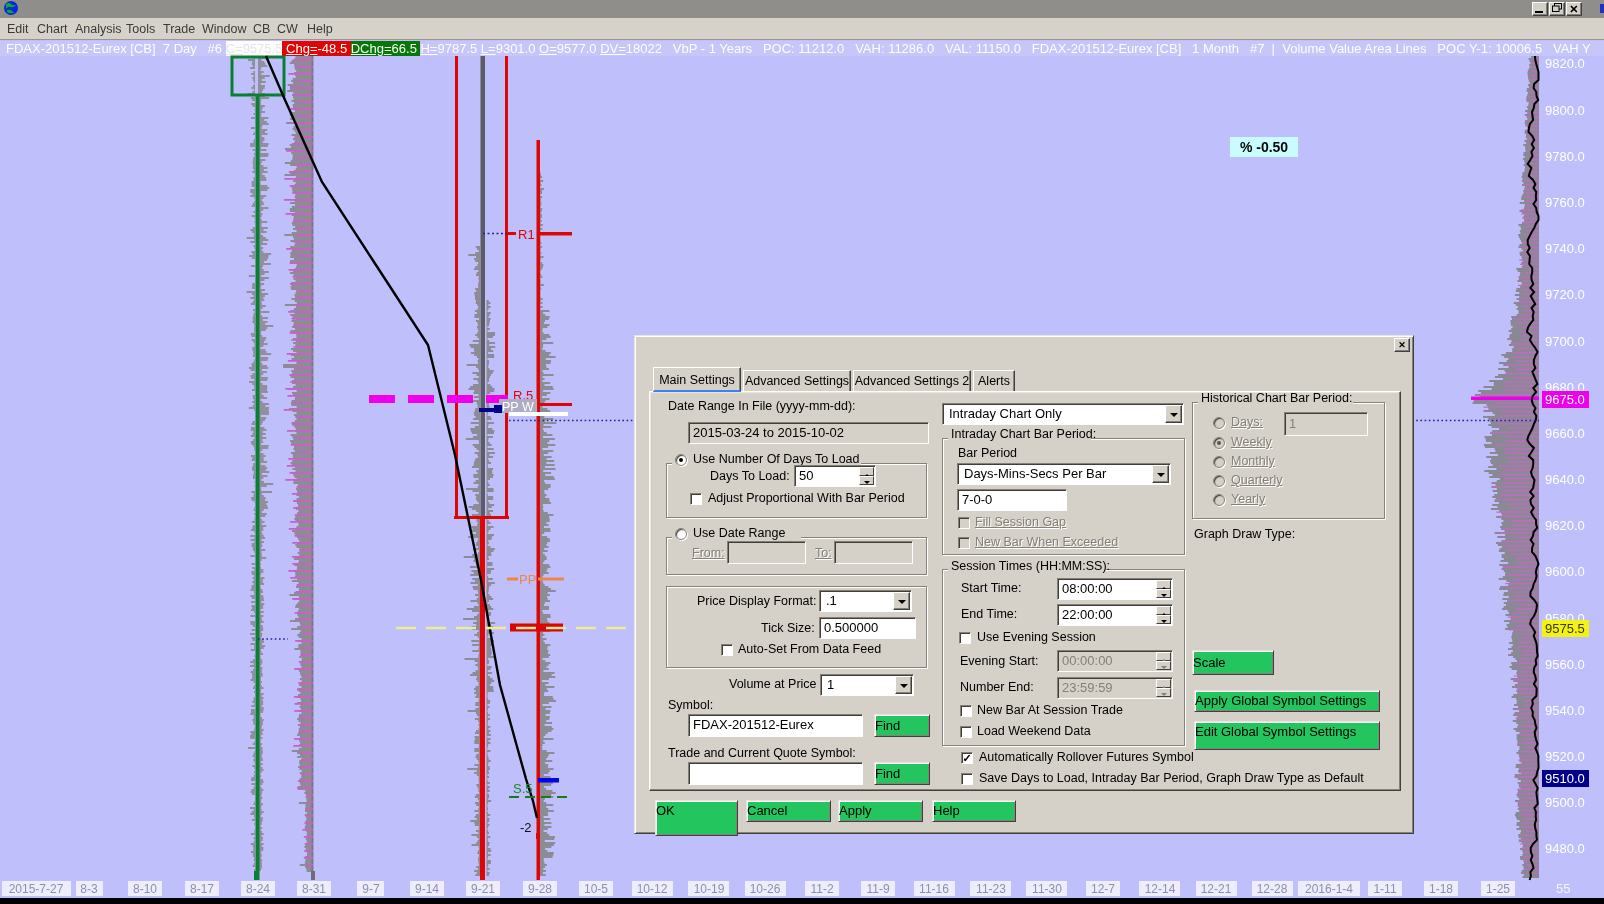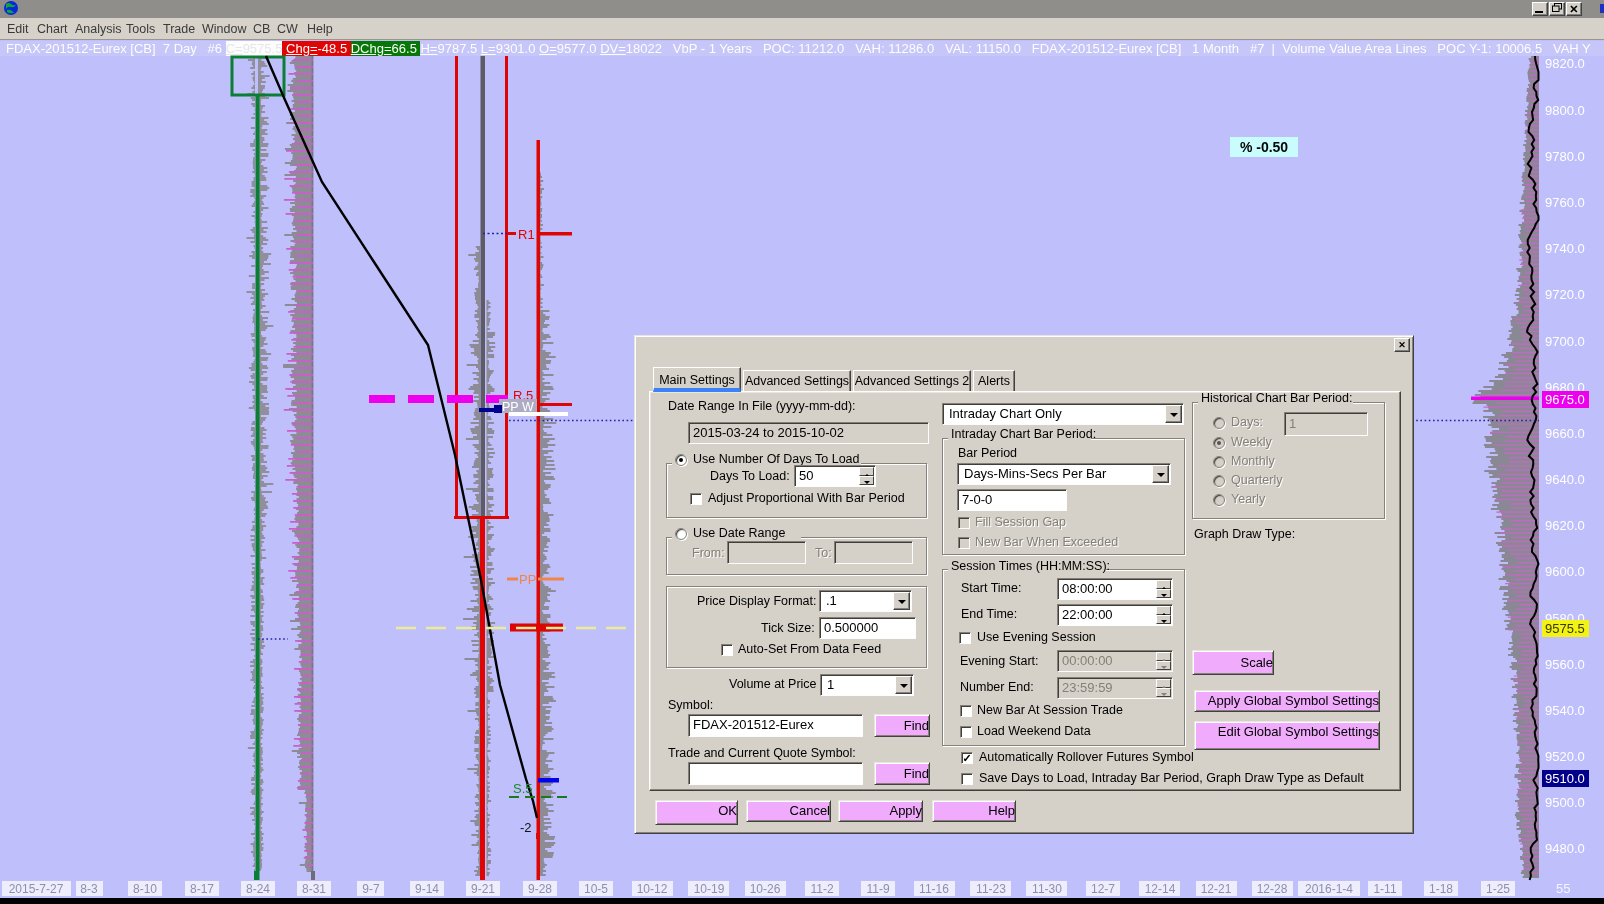--- a/index.html
+++ b/index.html
@@ -25,25 +25,25 @@
 #dlg { left:634px; top:335px; width:780px; height:499px; background:#d5d1c9;
  border-top:1px solid #e8e5df; border-left:1px solid #e8e5df; border-right:1px solid #404040; border-bottom:1px solid #404040;
  box-shadow:inset 1px 1px 0 #fff, inset -1px -1px 0 #86827a; font-size:12.5px; color:#000; }
 #dlgtitle { position:absolute; left:4px; top:3px; right:4px; height:18px; background:linear-gradient(to right,#888,#a2a2a2); color:#fff; font-weight:bold; font-size:12px; line-height:18px; padding-left:4px; }
 #dlgclose { position:absolute; right:3px; top:2px; width:16px; height:14px; background:#d4d0c8; border:1px solid; border-color:#fff #404040 #404040 #fff; box-shadow:inset -1px -1px 0 #808080; font-size:9px; font-weight:bold; text-align:center; line-height:12px; }
 .tab { position:absolute; white-space:nowrap; overflow:hidden; background:#d5d1c9; border-top:1px solid #fff; border-left:1px solid #fff; border-right:1px solid #404040; box-shadow:inset -1px 0 0 #86827a; font-size:12.5px; text-align:center; }
 #tabpanel { position:absolute; left:14px; top:55px; width:752px; height:400px; background:#d5d1c9;
  border-top:1px solid #fff; border-left:1px solid #fff; border-right:1px solid #404040; border-bottom:1px solid #404040;
  box-shadow:inset -1px -1px 0 #86827a, inset 1px 1px 0 #e8e5df; }
 .lbl { position:absolute; white-space:nowrap; font-size:12.5px; color:#000; }
-.glbl { position:absolute; white-space:nowrap; font-size:12.5px; color:#848078; text-shadow:1px 1px 0 #fff; }
+.glbl { position:absolute; white-space:nowrap; font-size:12.5px; color:#848078; text-shadow:1px 1px 0 #fff;text-decoration:underline; }
 .box { position:absolute; background:#fff; border-top:1.5px solid #848078; border-left:1.5px solid #848078; border-right:1.5px solid #fdfdfd; border-bottom:1.5px solid #fdfdfd; box-shadow:inset 1px 1px 0 #403e38; font-size:13px; padding-left:4px; white-space:nowrap; overflow:hidden; }
 .boxd { background:#d5d1c9; color:#848078; }
 .group { position:absolute; border:1px solid #86827a; box-shadow:inset 1px 1px 0 #fff, 1px 1px 0 #fff; }
-.btn { position:absolute; background:#f0abfc; border-top:1px solid #e9e6e0; border-left:1px solid #e9e6e0; border-right:1px solid #404040; border-bottom:1px solid #404040; box-shadow:inset 1px 1px 0 #fff, inset -1px -1px 0 #86827a; font-size:13px; text-align:right; color:#000; }
+.btn { position:absolute; background:#22c55e; border-top:1px solid #e9e6e0; border-left:1px solid #e9e6e0; border-right:1px solid #404040; border-bottom:1px solid #404040; box-shadow:inset 1px 1px 0 #fff, inset -1px -1px 0 #86827a; font-size:13px; text-align:left; color:#000; }
 .cb { position:absolute; width:12px; height:12px; background:#fff; border-top:1.5px solid #848078; border-left:1.5px solid #848078; border-right:1.5px solid #fdfdfd; border-bottom:1.5px solid #fdfdfd; box-shadow:inset 1px 1px 0 #403e38; font-size:11px; font-weight:bold; line-height:10px; text-align:center; }
 .cbd { background:#d5d1c9; }
 .radio { position:absolute; width:12px; height:12px; border-radius:50%; background:#fff; border:1px solid #848078; box-shadow:inset 1px 1px 1px #403e38, 1px 1px 0 #fff; }
 .radiod { background:#d5d1c9; }
 .rdot { position:absolute; left:3px; top:3px; width:4px; height:4px; border-radius:50%; background:#000; }
 .rdotd { background:#555; }
 .drop { position:absolute; background:#fff; border-top:1.5px solid #848078; border-left:1.5px solid #848078; border-right:1.5px solid #fdfdfd; border-bottom:1.5px solid #fdfdfd; box-shadow:inset 1px 1px 0 #403e38; font-size:13px; padding-left:6px; white-space:nowrap; }
 .darr { position:absolute; right:1px; top:1px; bottom:1px; width:17px; background:#d5d1c9; border-top:1px solid #fff; border-left:1px solid #fff; border-right:1px solid #404040; border-bottom:1px solid #404040; box-shadow:inset -1px -1px 0 #86827a; }
 .darr:after { content:""; position:absolute; left:4px; top:7px; border:4px solid transparent; border-top:4px solid #000; }
 .spin { position:absolute; right:1px; top:1px; bottom:1px; width:15px; }
@@ -202,21 +202,21 @@
     <rect x="1481" y="881" width="34" height="15" fill="#ededfb"></rect>
     <text x="1498" y="893" class="dlab" text-anchor="middle">1-25</text>
 <rect x="254" y="871" width="4" height="9" fill="#0b7e35"></rect>
 <rect x="311" y="871" width="4" height="9" fill="#6e6c78"></rect>
 <text x="1556" y="893" class="l55">55</text>
 </svg>
 <div id="pct" class="abs">% -0.50</div>
 <div id="blackstrip" class="abs"></div>
 <div id="dlg" class="abs">
     <div id="dlgclose">✕</div>
-    <div class="tab" style="left:18px;top:31px;width:88px;height:25px;line-height:25px;z-index:2;border-bottom:4px solid #3b82f6">Main Settings</div>
+    <div class="tab" style="left:18px;top:31px;width:88px;height:25px;line-height:25px;z-index:2;border-bottom:2px solid #3b82f6">Main Settings</div>
     <div class="tab" style="left:108px;top:34px;width:108px;height:21px;line-height:21px">Advanced Settings</div>
     <div class="tab" style="left:218px;top:34px;width:118px;height:21px;line-height:21px">Advanced Settings 2</div>
     <div class="tab" style="left:338px;top:34px;width:42px;height:21px;line-height:21px">Alerts</div>
     <div id="tabpanel"></div>
     <div class="lbl" style="left:33px;top:63px">Date Range In File (yyyy-mm-dd):</div>
     <div class="box" style="left:53px;top:86px;width:241px;height:22px;line-height:19px;background:#d5d1c9">2015-03-24 to 2015-10-02</div>
     <div class="group" style="left:31px;top:127px;width:261px;height:55px"></div>
     <div class="box" style="left:37px;top:117px;width:189px;height:14px;line-height:11px;background:#d5d1c9;border:none;box-shadow:none"></div>
     <div class="radio" style="left:40px;top:118px">
       <div class="rdot"></div>
@@ -309,16 +309,16 @@
     <div class="radio radiod" style="left:578px;top:120px"></div>
     <div class="glbl" style="left:596px;top:118px">Monthly</div>
     <div class="radio radiod" style="left:578px;top:139px"></div>
     <div class="glbl" style="left:596px;top:137px">Quarterly</div>
     <div class="radio radiod" style="left:578px;top:158px"></div>
     <div class="glbl" style="left:596px;top:156px">Yearly</div>
     <div class="lbl" style="left:559px;top:191px">Graph Draw Type:</div>
     <div class="btn" style="left:557px;top:314px;width:82px;height:25px;line-height:23px">Scale</div>
     <div class="btn" style="left:559px;top:354px;width:186px;height:22px;line-height:20px">Apply Global Symbol Settings</div>
     <div class="btn" style="left:559px;top:385px;width:186px;height:29px;line-height:20px">Edit Global Symbol Settings</div>
-    <div class="btn" style="left:20px;top:464px;width:83px;height:25px;line-height:20px">OK</div>
+    <div class="btn" style="left:20px;top:464px;width:83px;height:36px;line-height:20px">OK</div>
     <div class="btn" style="left:111px;top:464px;width:85px;height:22px;line-height:20px">Cancel</div>
     <div class="btn" style="left:203px;top:464px;width:85px;height:22px;line-height:20px">Apply</div>
     <div class="btn" style="left:297px;top:464px;width:84px;height:22px;line-height:20px">Help</div>
   </div>
 </body></html>

